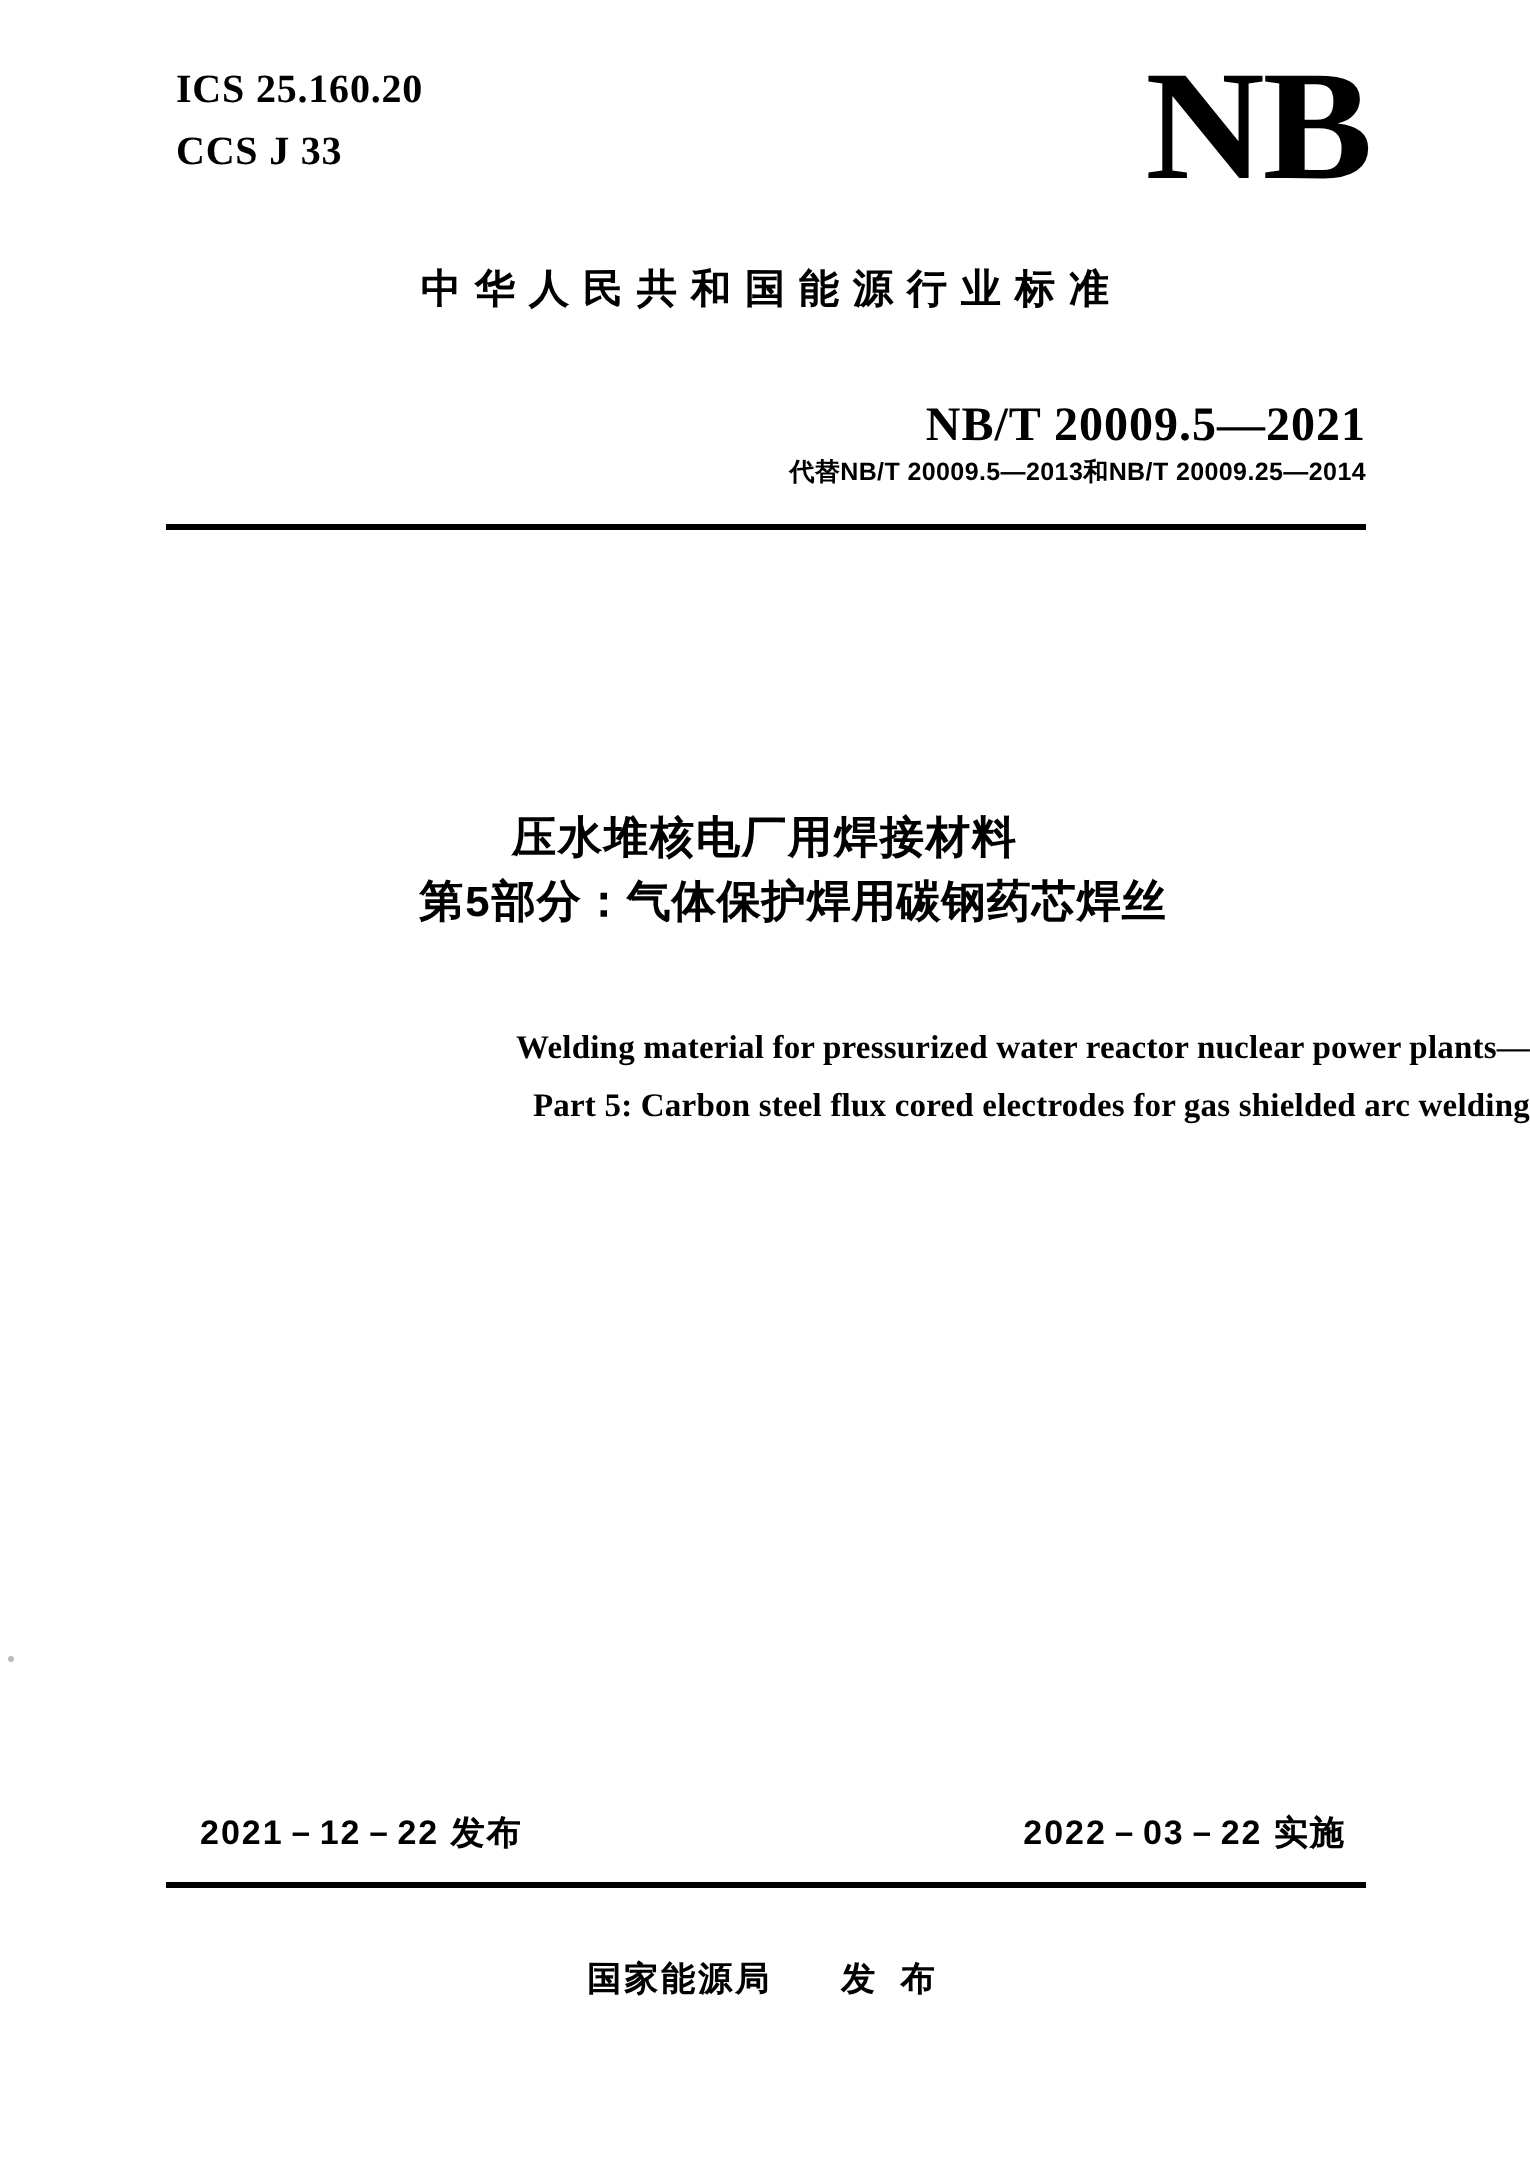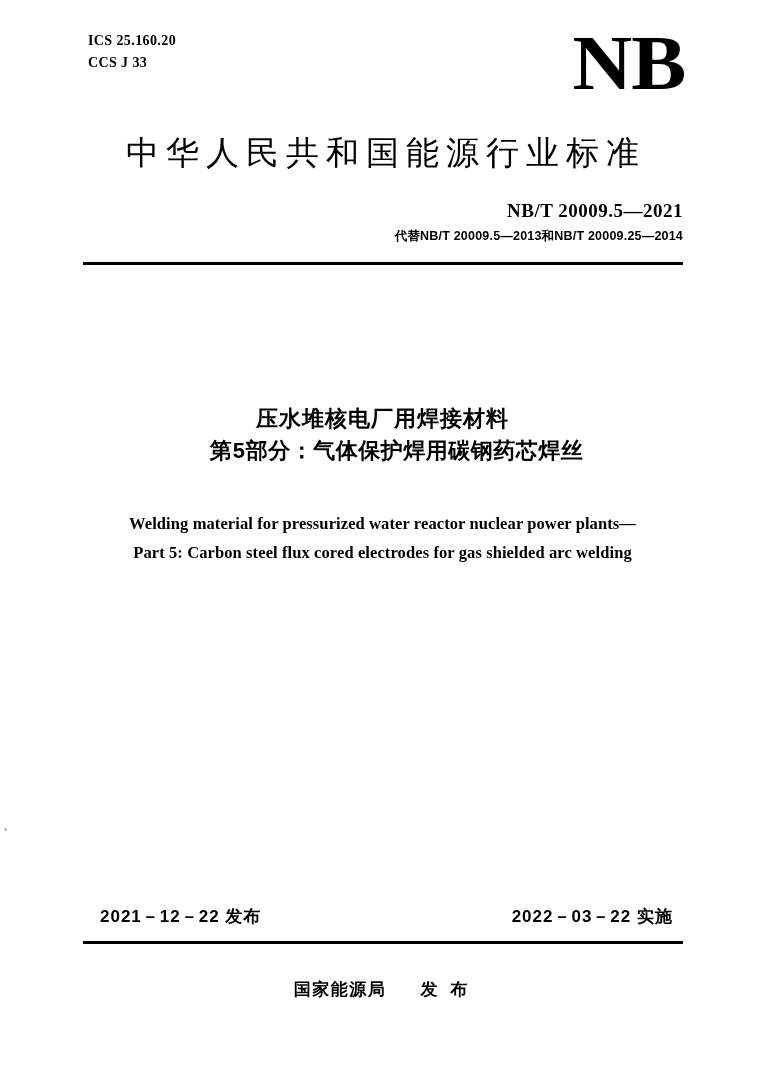--- a/index.html
+++ b/index.html
@@ -22,21 +22,21 @@
     box-sizing: border-box;
   }
 
   
   .ics-block {
     position: absolute;
     top: 30px;
     left: 88px;
     font-family: "Liberation Serif", serif;
     font-weight: bold;
-    font-size: 14px;
+    font-size: 20px;
     line-height: 1.55;
     letter-spacing: 0.4px;
   }
   .ics-block div { white-space: nowrap; }
 
   .nb-logo {
     position: absolute;
     top: 24px;
     right: 80px;
     font-family: "Liberation Serif", serif;
@@ -48,34 +48,34 @@
     transform-origin: right top;
   }
 
   .main-title-cn {
     position: absolute;
     top: 131px;
     left: 0;
     width: 765px;
     text-align: center;
     font-family: "Liberation Sans", sans-serif;
-    font-weight: normal;
-    font-size: 33px;
+    font-weight: bold;
+    font-size: 20px;
     letter-spacing: 7px;
     text-indent: 7px;
     white-space: nowrap;
   }
 
   .std-no {
     position: absolute;
     top: 200px;
     right: 82px;
     font-family: "Liberation Serif", serif;
     font-weight: bold;
-    font-size: 19px;
+    font-size: 24px;
     letter-spacing: 0.5px;
     white-space: nowrap;
   }
   .replaces {
     position: absolute;
     top: 228px;
     right: 82px;
     font-family: Liberation Sans, sans-serif;
     font-weight: bold;
     font-size: 12.5px;
@@ -113,21 +113,21 @@
     line-height: 1.45;
     letter-spacing: 1px;
   }
   .title-cn .line2 { letter-spacing: 0.5px; padding-left: 28px; }
 
   .title-en {
     position: absolute;
     top: 510px;
     left: 0;
     width: 765px;
-    text-align: center;
+    text-align: right;
     font-family: "Liberation Serif", serif;
     font-weight: bold;
     font-size: 16.5px;
     line-height: 1.75;
     letter-spacing: 0.1px;
   }
 
   
   .date-issue {
     position: absolute;

